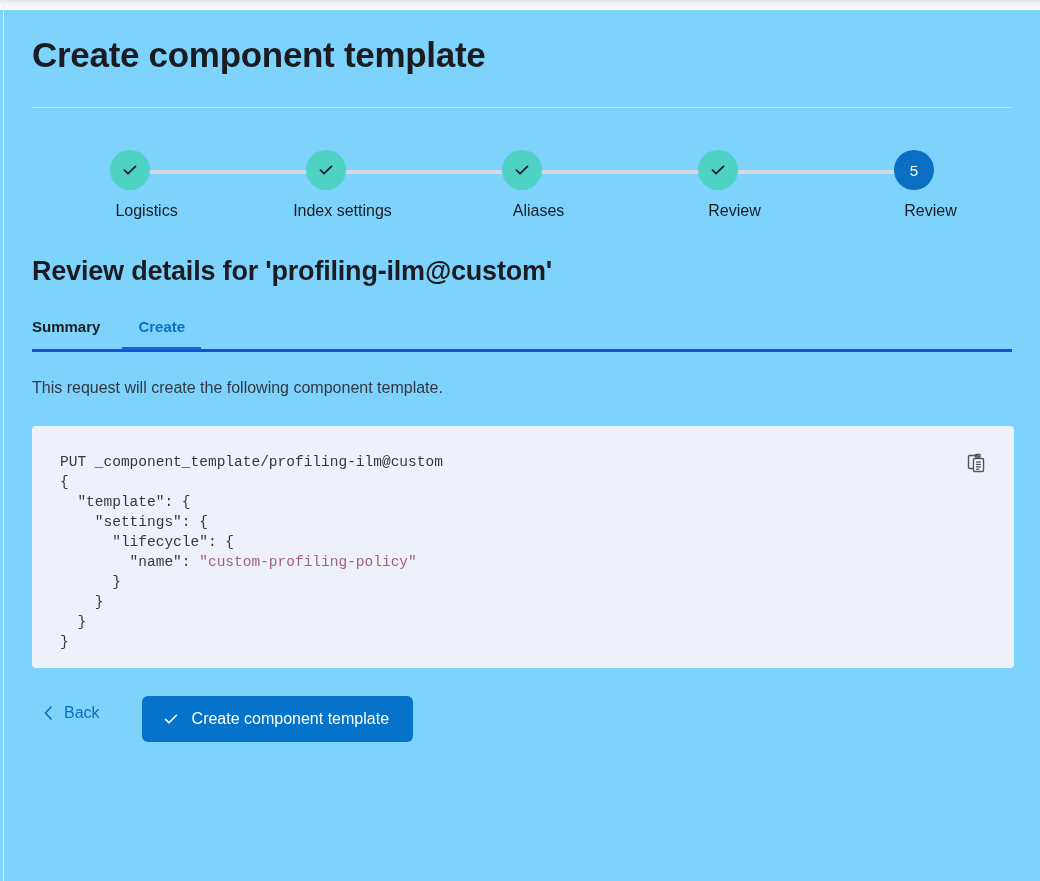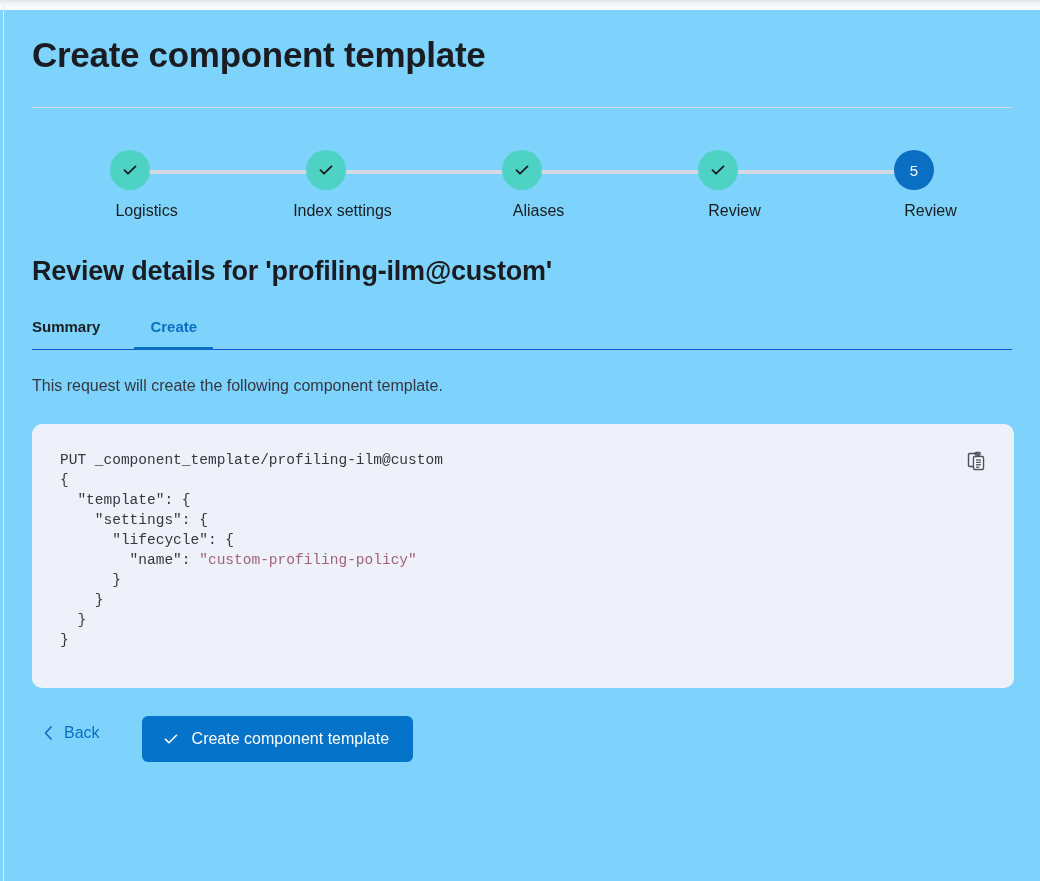--- a/index.html
+++ b/index.html
@@ -127,23 +127,23 @@
     color: #1a1c21;
     margin: 26px 0 0 0;
     letter-spacing: -0.2px;
   }
 
   
   .tabs {
     position: relative;
     margin-top: 26px;
     width: 980px;
-    border-bottom: 1px solid #1d4ed8;
-    display: flex;
-    gap: 16px;
+    border-bottom: 3px solid #1d4ed8;
+    display: flex;
+    gap: 4px;
   }
   .tab {
     position: relative;
     padding: 4px 16px 14px 16px;
     font-size: 15px;
     font-weight: bold;
     color: #1a1c21;
     cursor: pointer;
     background: none;
     border: none;
@@ -166,22 +166,22 @@
     line-height: 24px;
     color: #343741;
   }
 
   
   .codewrap {
     position: relative;
     margin-top: 26px;
     width: 982px;
     background: #eef1f9;
-    border-radius: 10px;
-    padding: 26px 0 38px 0;
+    border-radius: 4px;
+    padding: 26px 0 16px 0;
   }
   pre.code {
     margin: 0;
     padding: 0 70px 0 28px;
     font-family: "Liberation Mono", "DejaVu Sans Mono", monospace;
     font-size: 14.5px;
     line-height: 20px;
     color: #343741;
     white-space: pre;
     overflow: hidden;

